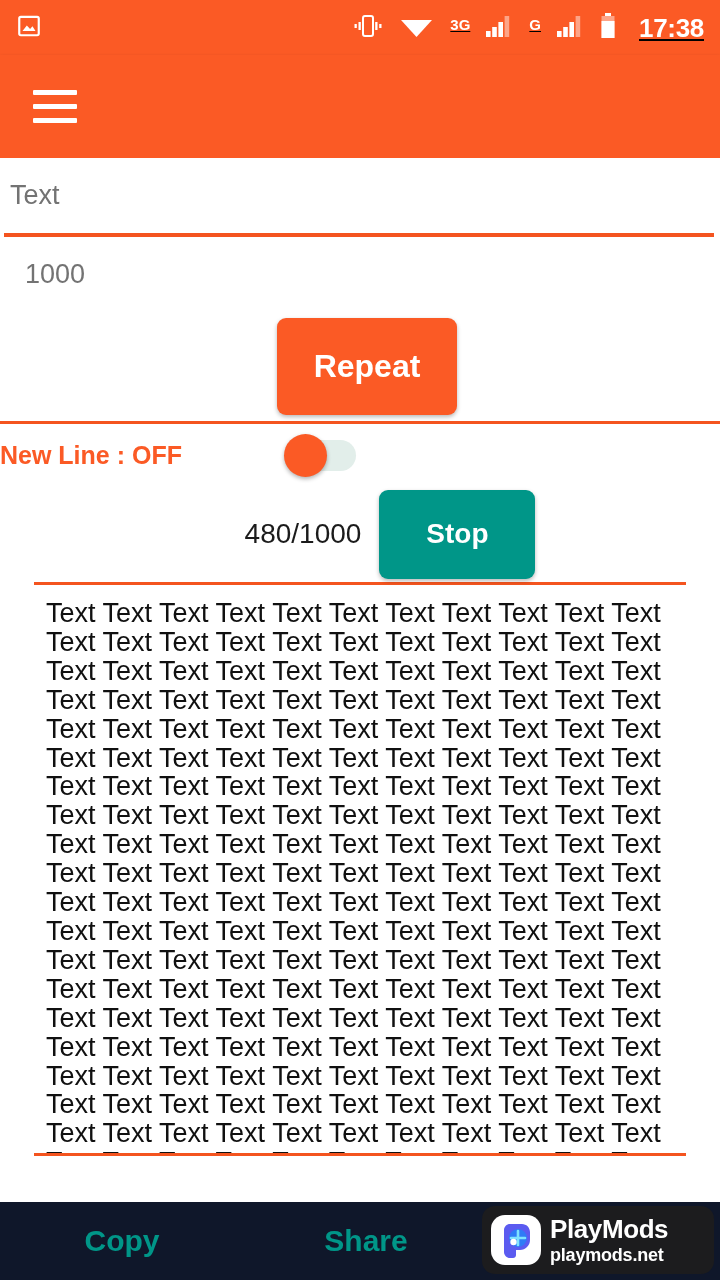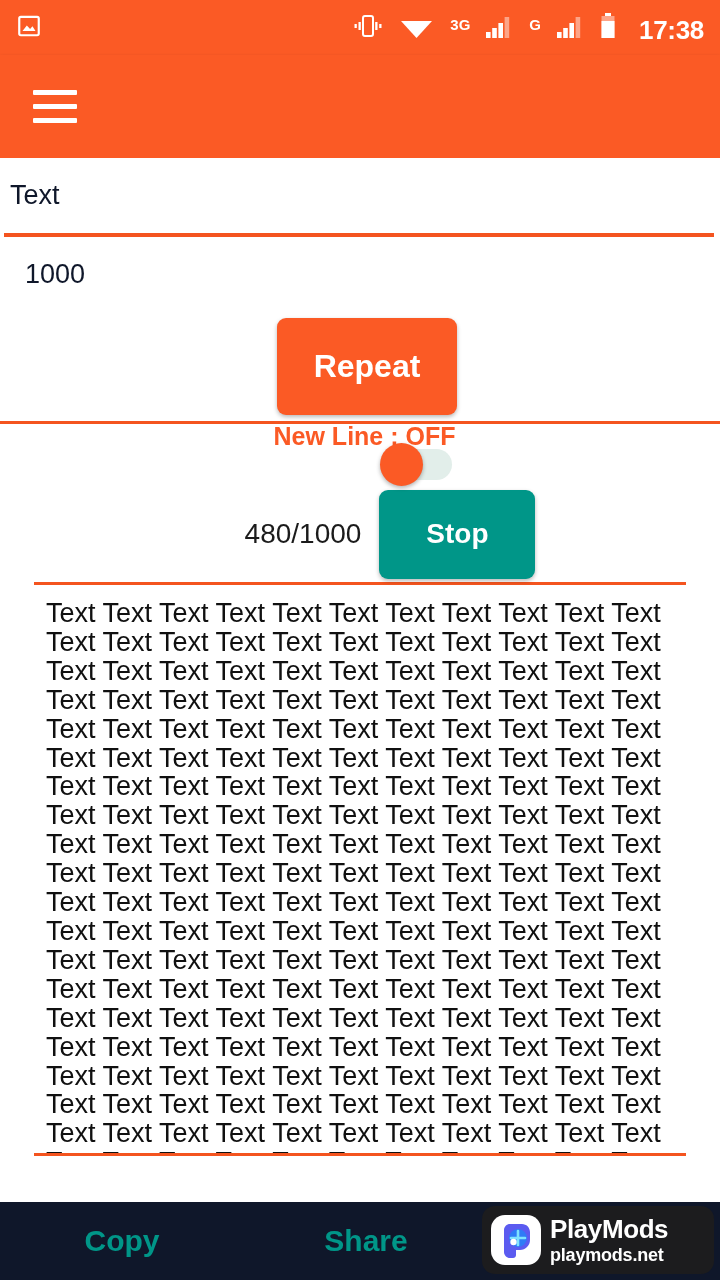--- a/index.html
+++ b/index.html
@@ -34,23 +34,24 @@
     box-sizing: border-box;
   }
   .sb-left {
     display: flex;
     align-items: center;
     flex: 0 0 auto;
   }
   .sb-spacer { flex: 1 1 auto; }
   .sb-right {
     display: flex;
-    align-items: flex-end;
+    align-items: center;
     gap: 18px;
     flex: 0 0 auto;
+    text-decoration: underline;
   }
   .sb-icon { display: block; }
   .sb-clock {
     color: #ffffff;
     font-size: 26px;
     font-weight: bold;
     letter-spacing: -0.3px;
     margin-left: 5px;
     line-height: 1;
   }
@@ -115,21 +116,21 @@
     box-sizing: border-box;
   }
   .field-text {
     height: 75px;
     padding: 0 10px;
     display: flex;
     align-items: center;
   }
   .field-value {
     font-size: 27px;
-    color: #0f172a;
+    color: #737373;
     line-height: 1;
     text-align: center;
   }
   .field-underline {
     height: 4px;
     background: #F4541F;
     margin: 0 6px 0 4px;
   }
 
   .field-count {
@@ -170,22 +171,20 @@
     height: 3px;
     background: #F4541F;
     margin: 0 34px;
   }
 
   
   .toggle-row {
     height: 62px;
     display: flex;
     align-items: center;
-    padding-left: 9px;
-    flex-direction: column;
   }
   .toggle-label {
     color: #FB5A25;
     font-size: 25px;
     font-weight: bold;
     line-height: 1;
   }
   .switch {
     position: relative;
     width: 72px;

